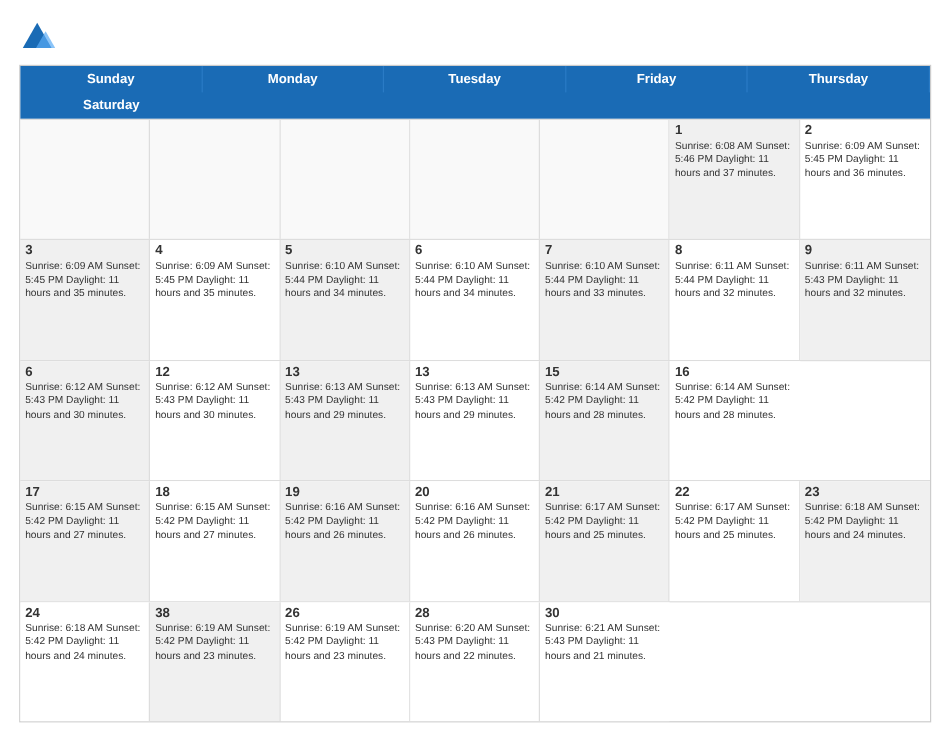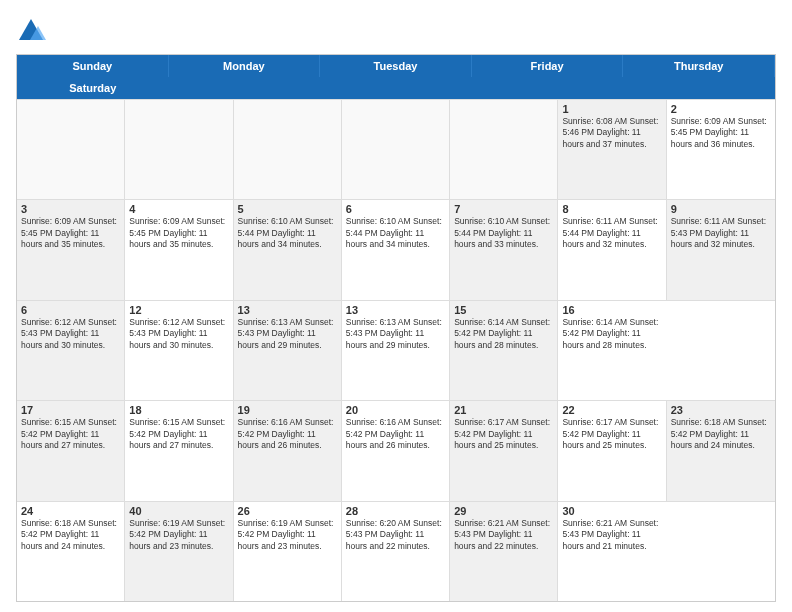--- a/index.html
+++ b/index.html
@@ -315,43 +315,36 @@
         </div>
         <div class="cal-row">
           <div class="cal-cell">
             <div class="day-num">24</div>
             <div class="day-info">Sunrise: 6:18 AM
 Sunset: 5:42 PM
 Daylight: 11 hours
 and 24 minutes.</div>
           </div>
           <div class="cal-cell shaded">
-            <div class="day-num">40</div>
+            <div class="day-num">38</div>
             <div class="day-info">Sunrise: 6:19 AM
 Sunset: 5:42 PM
 Daylight: 11 hours
 and 23 minutes.</div>
           </div>
           <div class="cal-cell">
             <div class="day-num">26</div>
             <div class="day-info">Sunrise: 6:19 AM
 Sunset: 5:42 PM
 Daylight: 11 hours
 and 23 minutes.</div>
           </div>
           <div class="cal-cell">
             <div class="day-num">28</div>
             <div class="day-info">Sunrise: 6:20 AM
-Sunset: 5:43 PM
-Daylight: 11 hours
-and 22 minutes.</div>
-          </div>
-          <div class="cal-cell shaded">
-            <div class="day-num">29</div>
-            <div class="day-info">Sunrise: 6:21 AM
 Sunset: 5:43 PM
 Daylight: 11 hours
 and 22 minutes.</div>
           </div>
           <div class="cal-cell">
             <div class="day-num">30</div>
             <div class="day-info">Sunrise: 6:21 AM
 Sunset: 5:43 PM
 Daylight: 11 hours
 and 21 minutes.</div>

